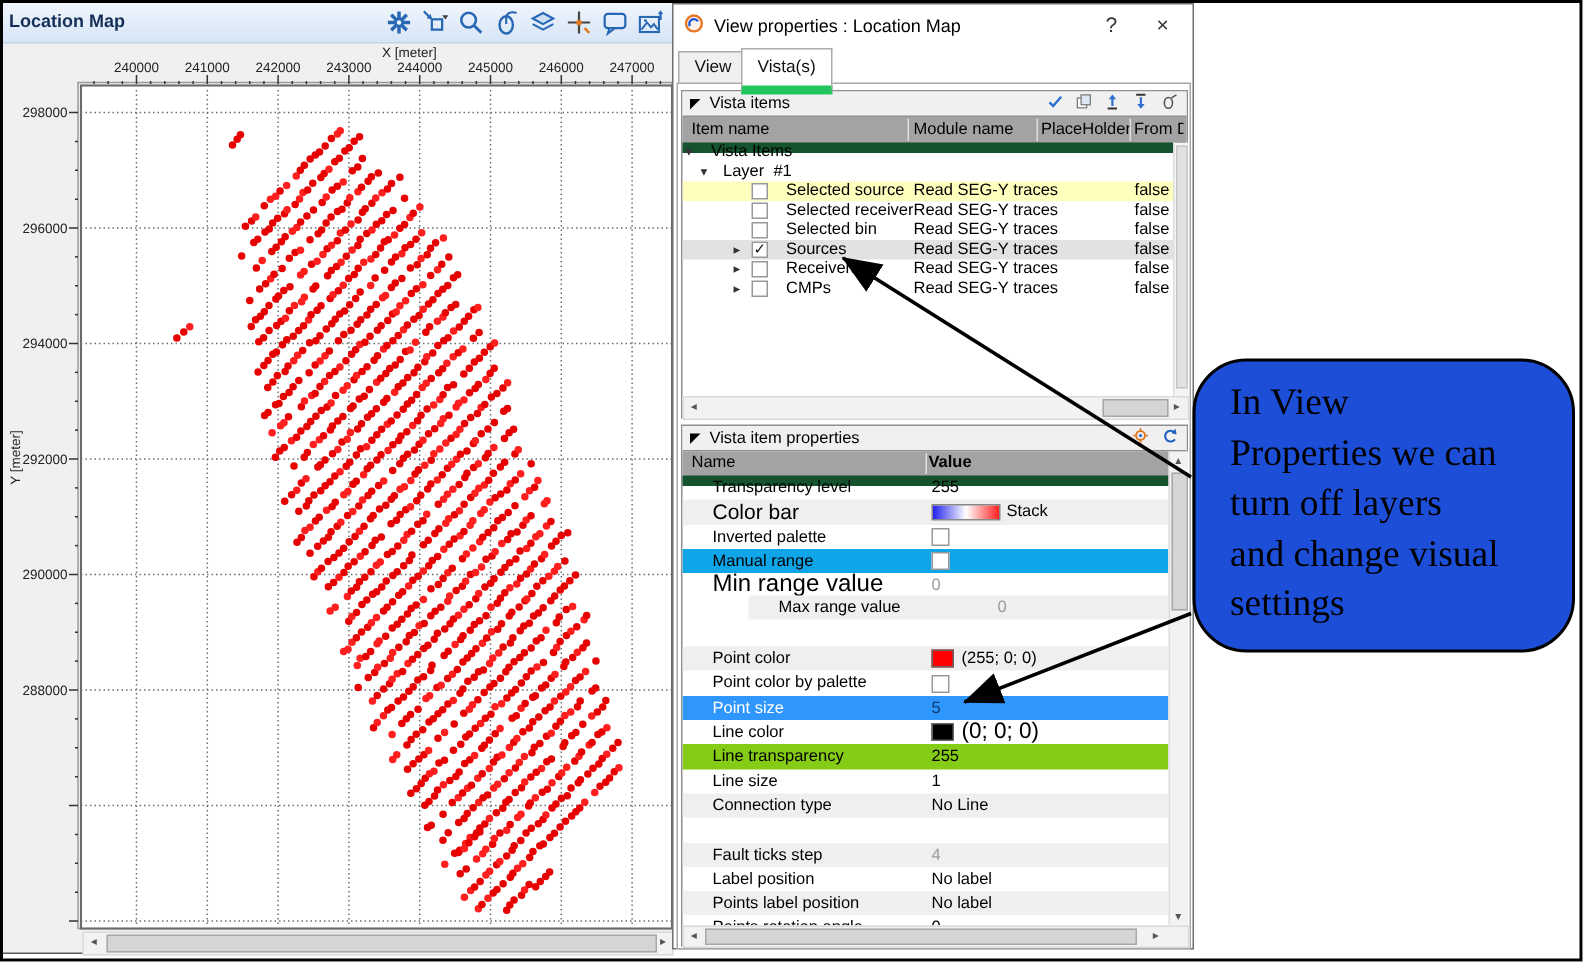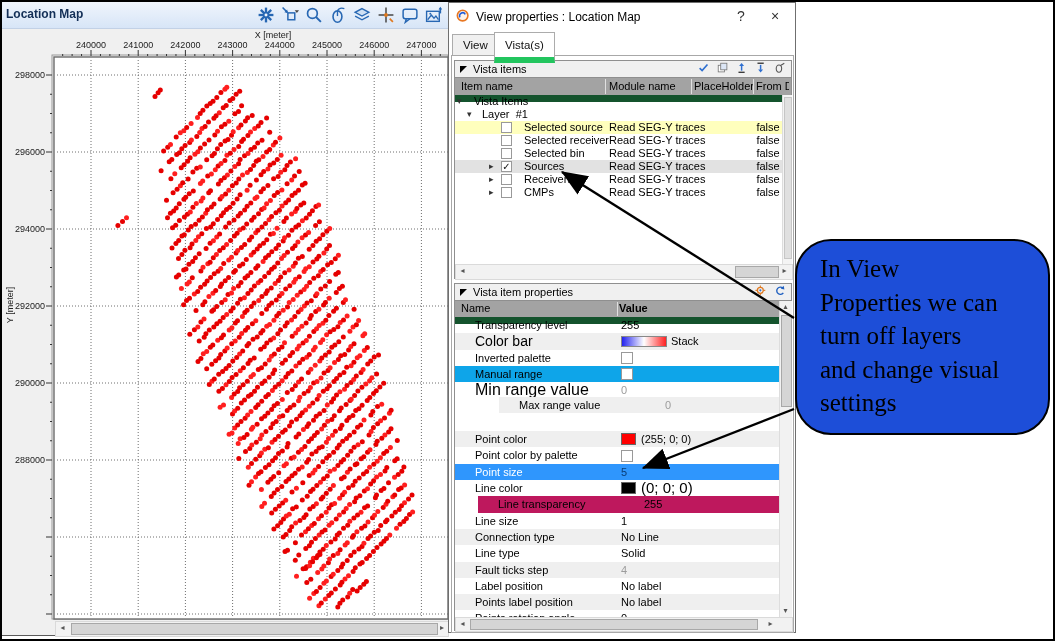--- a/index.html
+++ b/index.html
@@ -1556,35 +1556,31 @@
           </div>
           <div class="prow" style="position: absolute; left: 0px; top: 146.7px; width: 324px; height: 16.3px; background: rgb(47, 150, 253);">
             <div style="position: absolute; left: 20px; top: 0px; line-height: 16.3px; font-size: 11px; color: rgb(255, 255, 255);">Point size</div>
             <div style="position: absolute; left: 166px; top: 0px; line-height: 16.3px; font-size: 11px; color: rgb(10, 60, 116);">5</div>
           </div>
           <div class="prow" style="position: absolute; left: 0px; top: 163px; width: 324px; height: 16.3px;">
             <div style="position: absolute; left: 20px; top: 0px; line-height: 16.3px; font-size: 11px;">Line color</div>
             <div class="sw" style="position: absolute; left: 166px; top: 2.2px; background: rgb(0, 0, 0);"></div>
             <div style="position: absolute; left: 186px; top: 0px; line-height: 16.3px; font-size: 15px;">(0; 0; 0)</div>
           </div>
-          <div class="prow" style="position: absolute; left: 0px; top: 179.3px; width: 324px; height: 16.3px; background: #be185d; margin-left: 23px;">
+          <div class="prow" style="position: absolute; left: 0px; top: 179.3px; width: 324px; height: 16.3px; background: #84cc16;">
             <div style="position: absolute; left: 20px; top: 0px; line-height: 16.3px; font-size: 11px;">Line transparency</div>
             <div style="position: absolute; left: 166px; top: 0px; line-height: 16.3px; font-size: 11px;">255</div>
           </div>
           <div class="prow" style="position: absolute; left: 0px; top: 195.6px; width: 324px; height: 16.3px;">
             <div style="position: absolute; left: 20px; top: 0px; line-height: 16.3px; font-size: 11px;">Line size</div>
             <div style="position: absolute; left: 166px; top: 0px; line-height: 16.3px; font-size: 11px;">1</div>
           </div>
           <div class="prow" style="position: absolute; left: 0px; top: 211.9px; width: 324px; height: 16.3px; background: rgb(239, 239, 239);">
             <div style="position: absolute; left: 20px; top: 0px; line-height: 16.3px; font-size: 11px;">Connection type</div>
             <div style="position: absolute; left: 166px; top: 0px; line-height: 16.3px; font-size: 11px;">No Line</div>
-          </div>
-          <div class="prow" style="position: absolute; left: 0px; top: 228.2px; width: 324px; height: 16.3px;">
-            <div style="position: absolute; left: 20px; top: 0px; line-height: 16.3px; font-size: 11px;">Line type</div>
-            <div style="position: absolute; left: 166px; top: 0px; line-height: 16.3px; font-size: 11px;">Solid</div>
           </div>
           <div class="prow" style="position: absolute; left: 0px; top: 244.5px; width: 324px; height: 16.3px; background: rgb(239, 239, 239);">
             <div style="position: absolute; left: 20px; top: 0px; line-height: 16.3px; font-size: 11px;">Fault ticks step</div>
             <div style="position: absolute; left: 166px; top: 0px; line-height: 16.3px; font-size: 11px; color: rgb(156, 156, 156);">4</div>
           </div>
           <div class="prow" style="position: absolute; left: 0px; top: 260.8px; width: 324px; height: 16.3px;">
             <div style="position: absolute; left: 20px; top: 0px; line-height: 16.3px; font-size: 11px;">Label position</div>
             <div style="position: absolute; left: 166px; top: 0px; line-height: 16.3px; font-size: 11px;">No label</div>
           </div>
           <div class="prow" style="position: absolute; left: 0px; top: 277.1px; width: 324px; height: 16.3px; background: rgb(239, 239, 239);">

